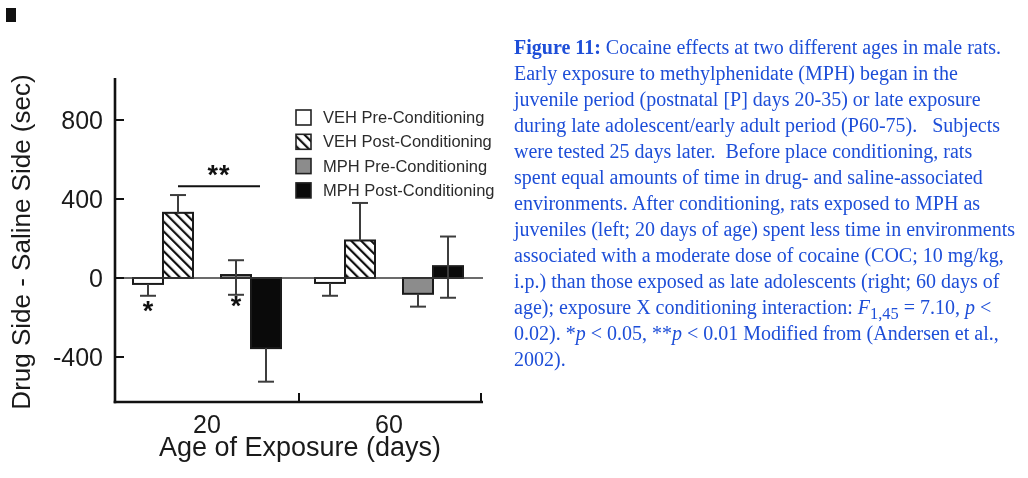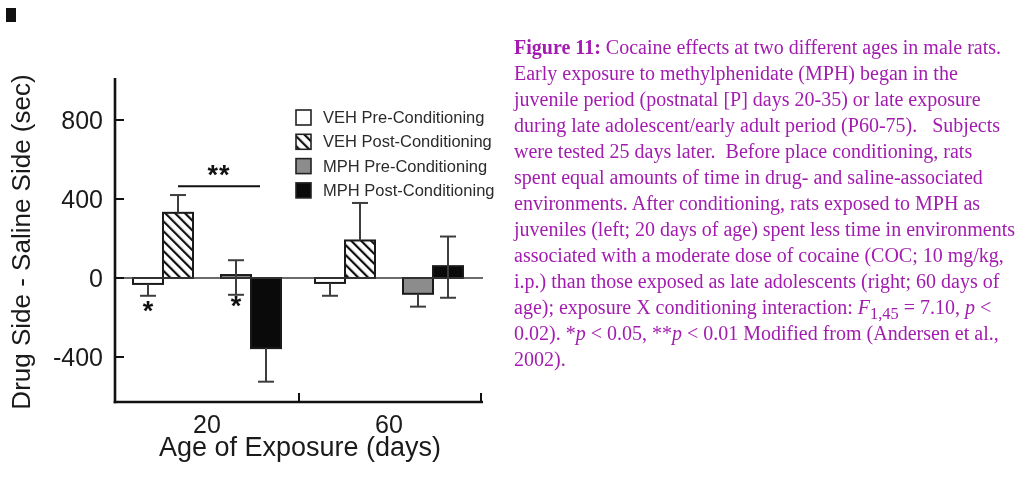--- a/index.html
+++ b/index.html
@@ -7,21 +7,21 @@
     width:1028px;height:478px;background:#ffffff;position:relative;
     font-family:"Liberation Sans",sans-serif;overflow:hidden;
   }
   .page{position:absolute;left:0;top:0;width:1028px;height:478px;}
   .artifact-mark{position:absolute;left:6px;top:8px;width:10px;height:14px;background:#111;}
   #chart-svg{position:absolute;left:0;top:0;}
   #chart-svg text{font-family:"Liberation Sans",sans-serif;}
   .caption{
     position:absolute;left:514px;top:34px;width:504px;
     font-family:"Liberation Serif",serif;font-size:20px;line-height:26px;
-    color:#a21caf;white-space:pre-wrap;
+    color:#1d4ed8;white-space:pre-wrap;
   }
   .caption b{font-weight:bold;}
   .caption i{font-style:italic;}
   .caption sub{font-size:0.82em;vertical-align:-0.28em;line-height:0;}
 </style>
 </head>
 <body>
 
 <div class="page">
   <div class="artifact-mark"></div>

